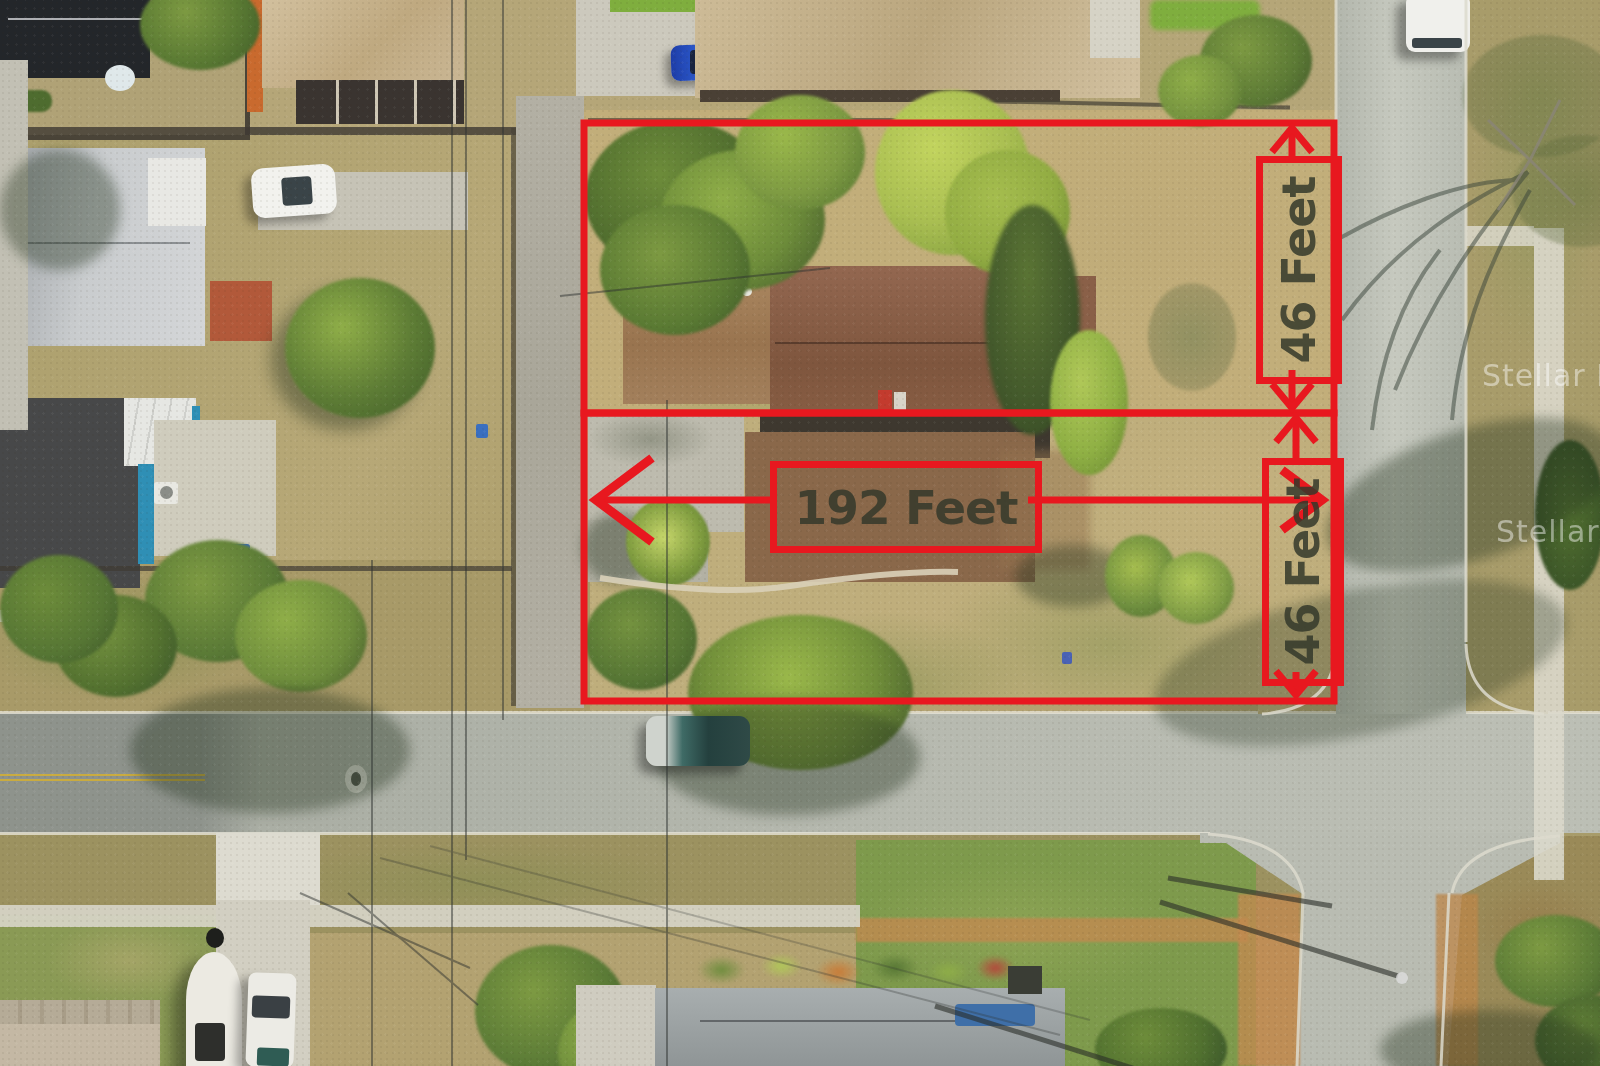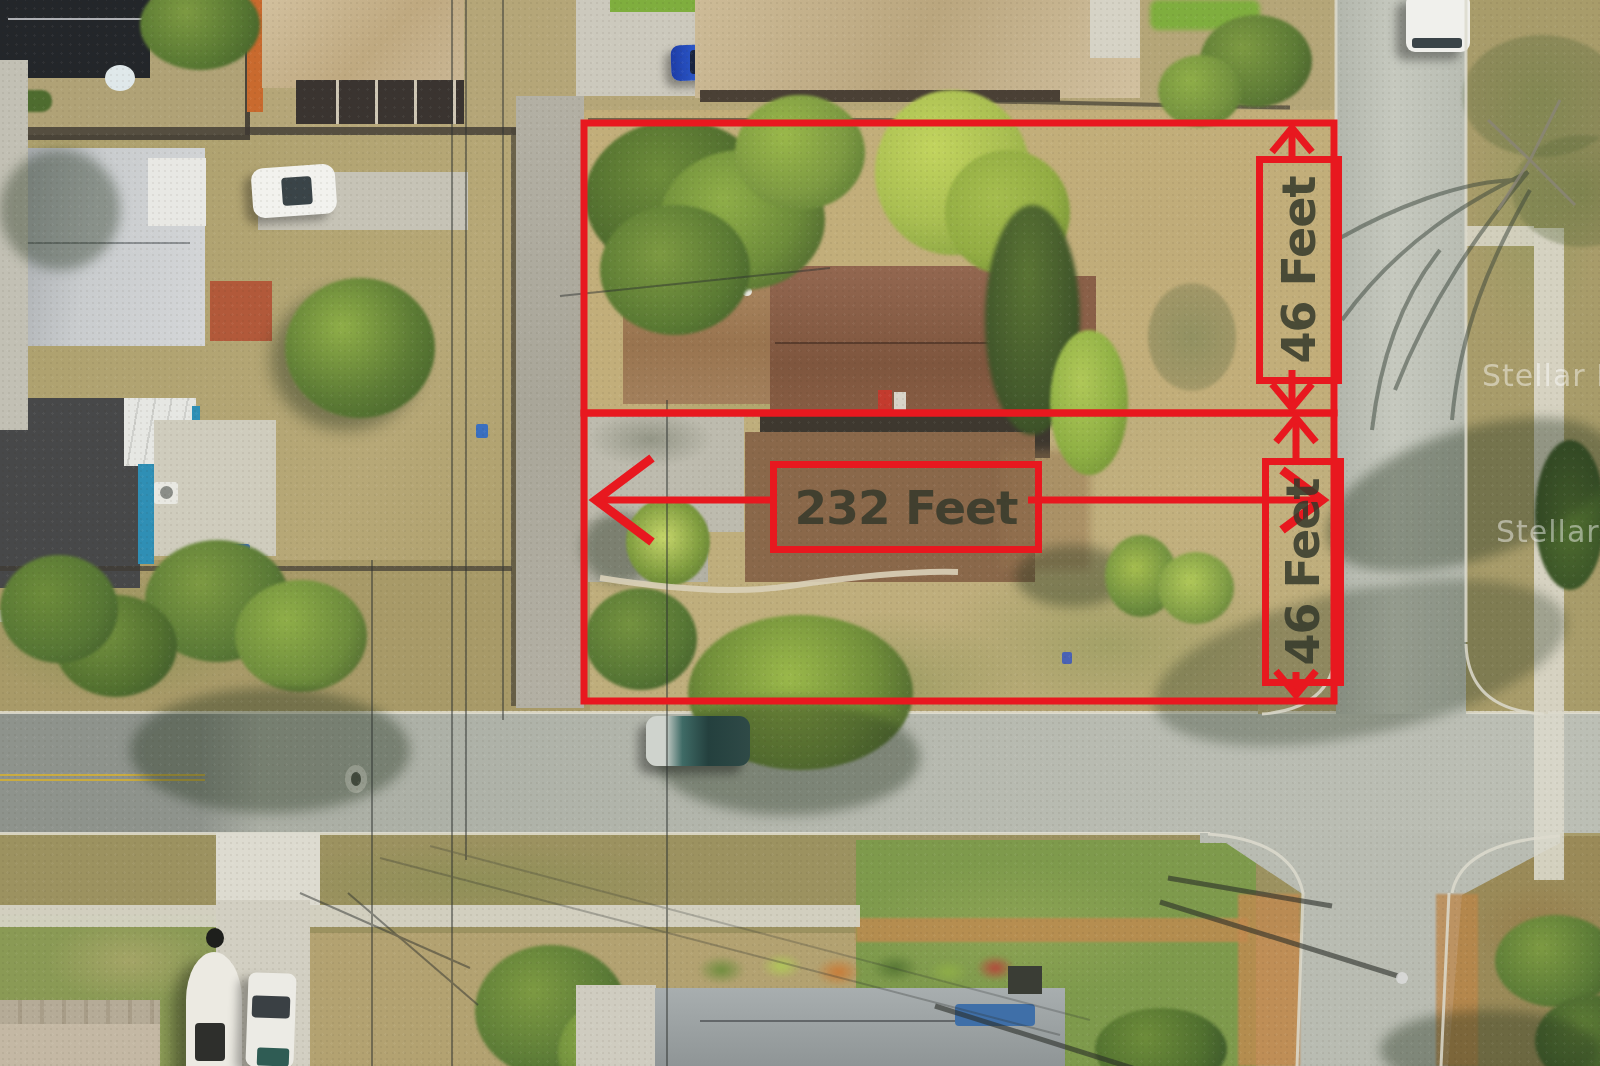--- a/index.html
+++ b/index.html
@@ -288,16 +288,16 @@
     </g>
   </svg>
 
   <div class="dimbox vert" style="left:1256px;top:156px;width:72px;height:214px;">
     <span class="dimtext">46 Feet</span>
   </div>
   <div class="dimbox vert" style="left:1262px;top:458px;width:68px;height:214px;">
     <span class="dimtext">46 Feet</span>
   </div>
   <div class="dimbox horiz" style="left:770px;top:461px;width:258px;height:78px;">
-    <span class="dimtext">232 Feet</span>
+    <span class="dimtext">192 Feet</span>
   </div>
 
 </div>
 
 </body></html>

